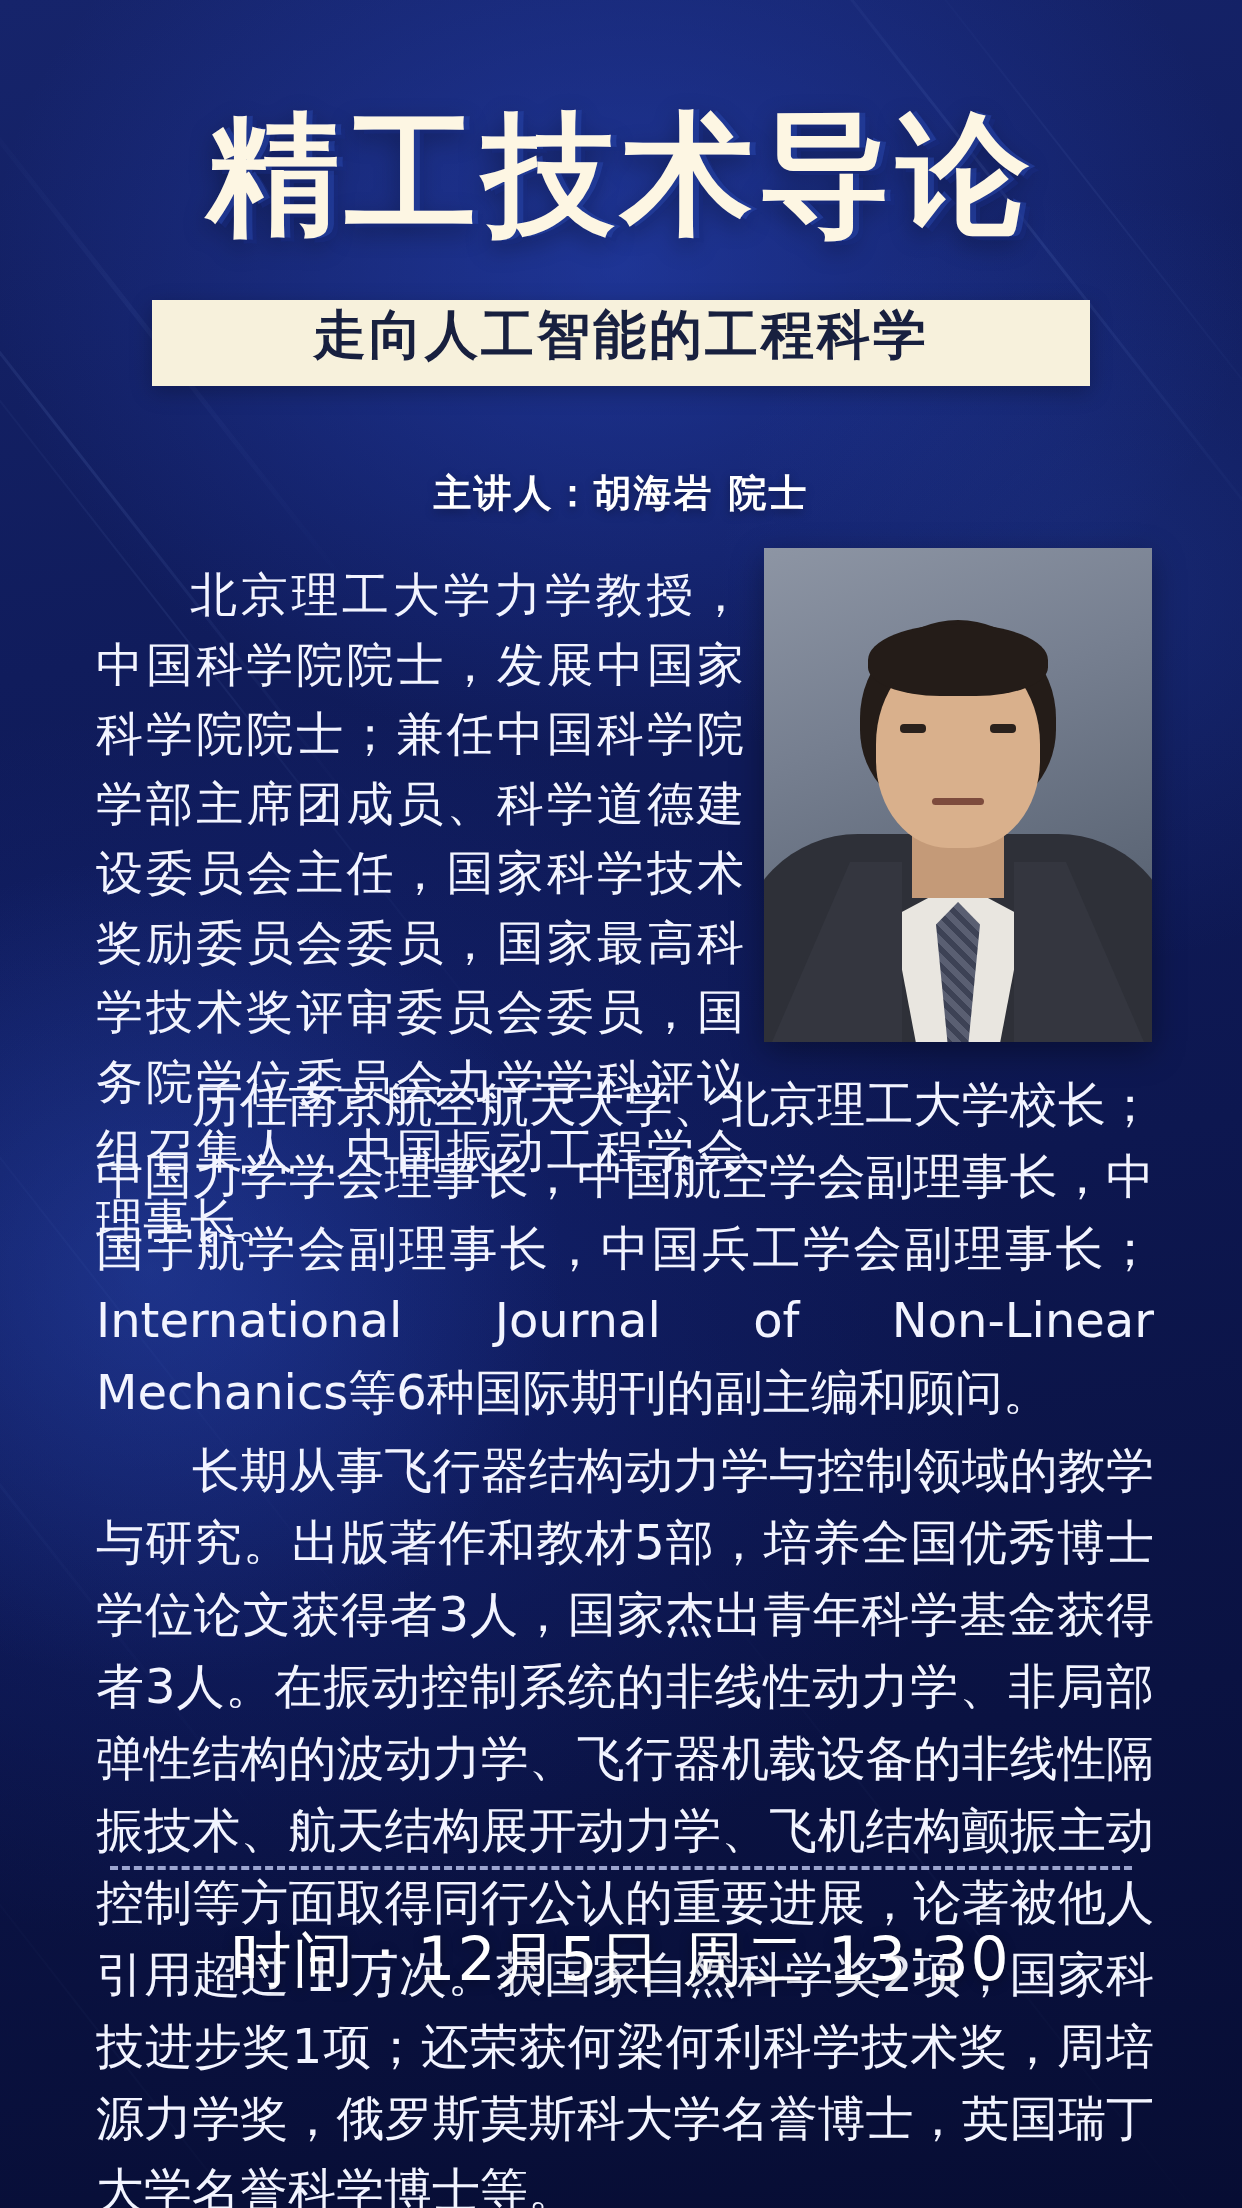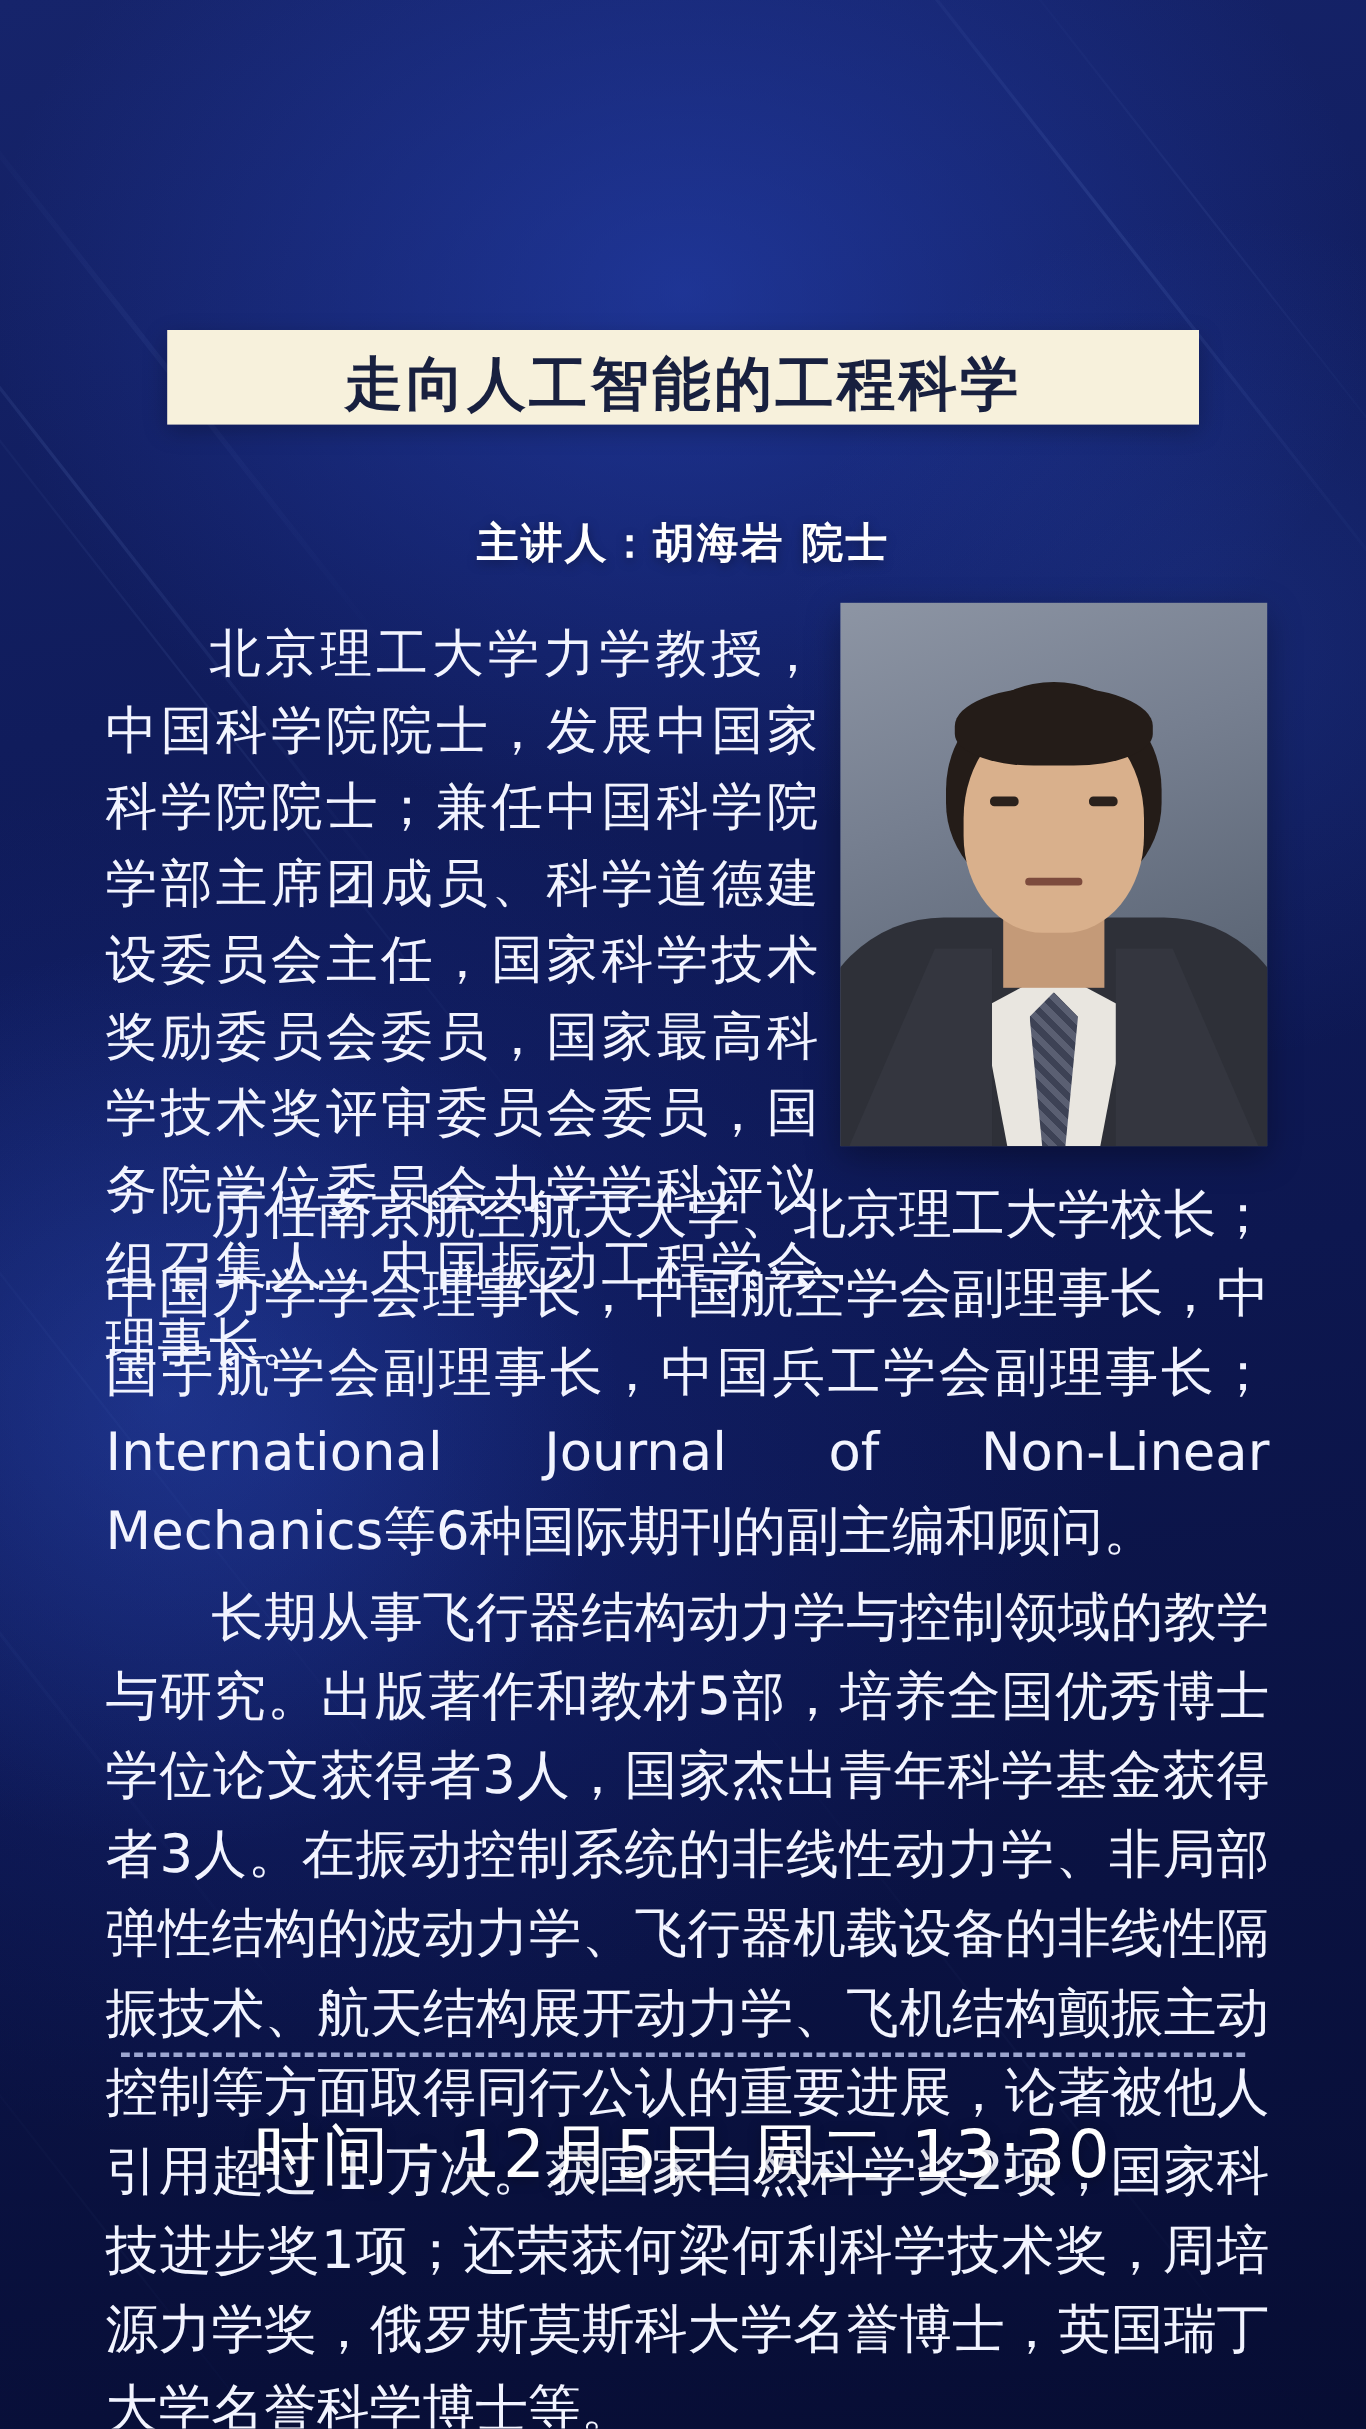--- a/index.html
+++ b/index.html
@@ -91,21 +91,21 @@
   }
 
   .subtitle-band {
     position: absolute;
     top: 300px;
     left: 152px;
     width: 938px;
     height: 86px;
     background: #f7f1dc;
     display: flex;
-    align-items: flex-end;
+    align-items: flex-start;
     justify-content: center;
     box-shadow: 0 6px 20px rgba(0,0,0,0.25);
   }
   .subtitle-text {
     font-family: "DejaVu Sans", "Liberation Sans", sans-serif;
     font-size: 53px;
     font-weight: 700;
     letter-spacing: 3px;
     color: #18203f;
     white-space: nowrap;
@@ -311,20 +311,23 @@
     <div class="streak s6"></div>
     <div class="streak s7"></div>
     <div class="streak s8"></div>
     <div class="streak s9"></div>
   </div>
   <div class="glow1"></div>
   <div class="glow2"></div>
 
   <div class="content">
 
+    <div class="title-wrap">
+      <div class="main-title">精工技术导论</div>
+    </div>
 
     <div class="subtitle-band">
       <span class="subtitle-text">走向人工智能的工程科学</span>
     </div>
 
     <div class="speaker-line">主讲人：胡海岩 院士</div>
 
     <div class="portrait">
       <div class="p-suit"></div>
       <div class="p-shirt"></div>

